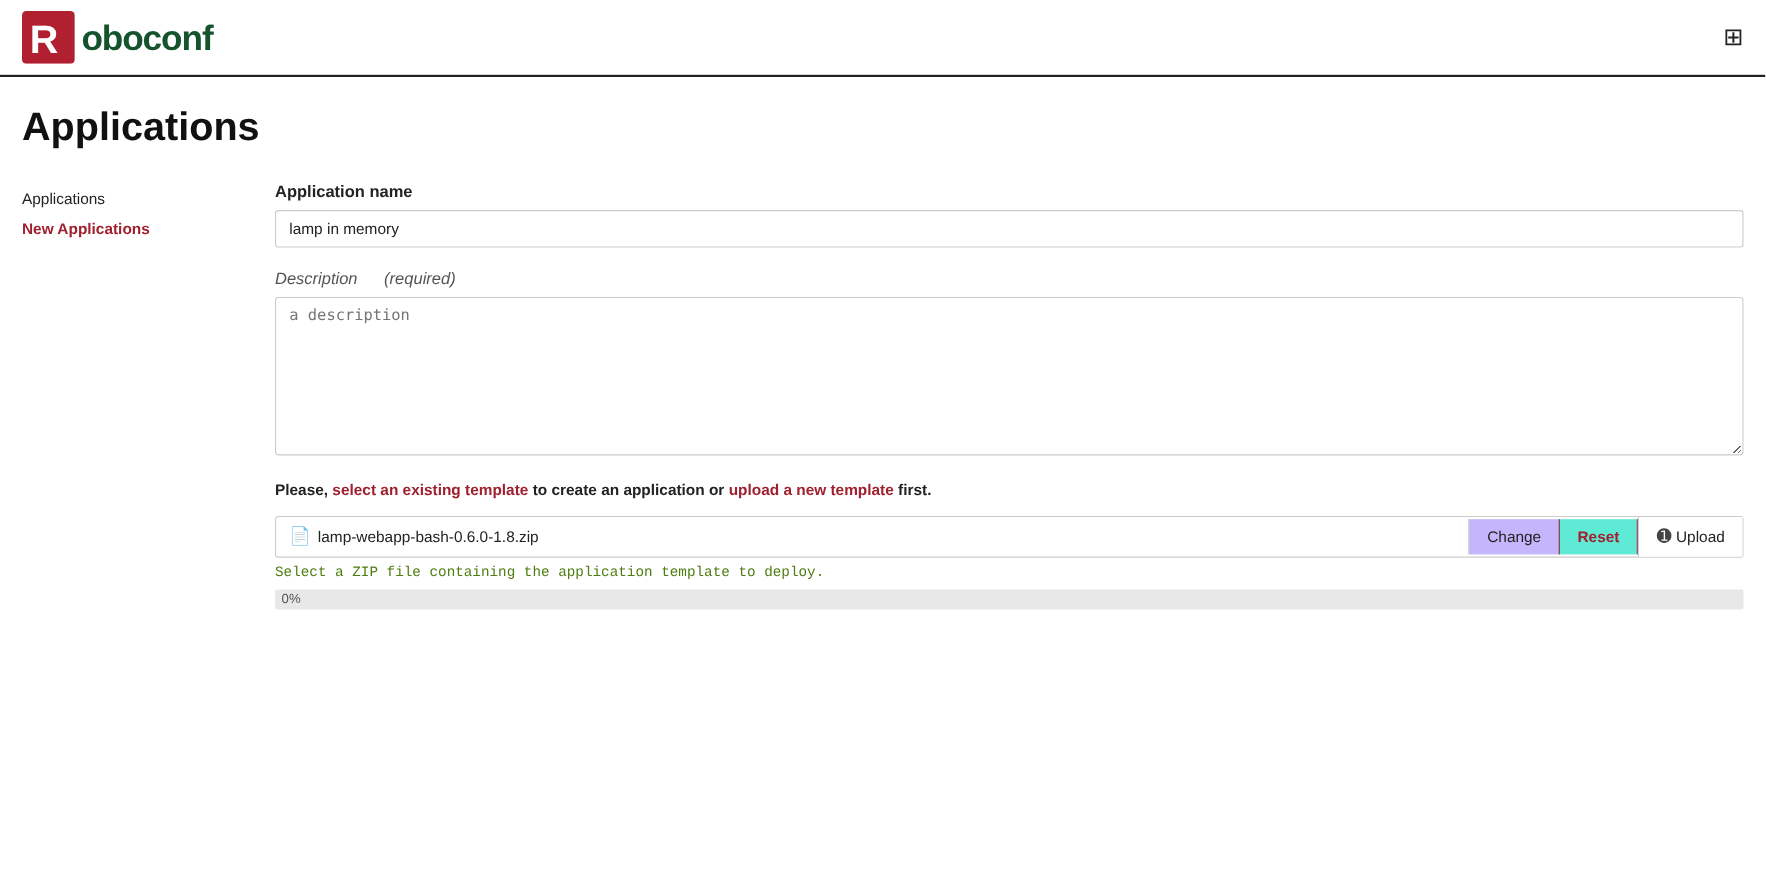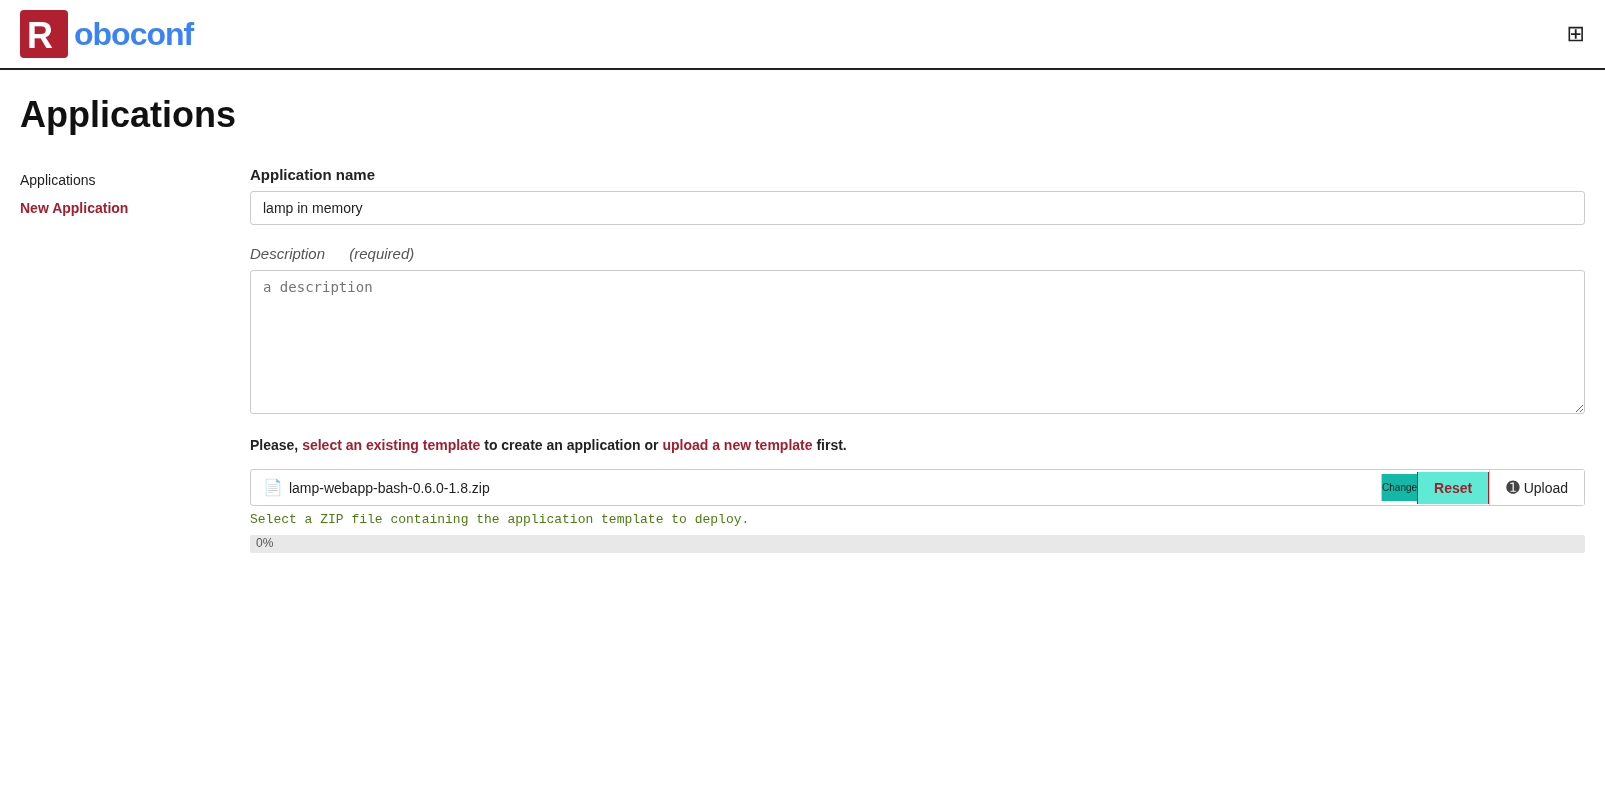--- a/index.html
+++ b/index.html
@@ -20,21 +20,21 @@
       gap: 6px;
       text-decoration: none;
     }
     .logo-icon {
       width: 48px;
       height: 48px;
     }
     .logo-text {
       font-size: 32px;
       font-weight: bold;
-      color: #3b82f6;
+      color: #14532d;
       letter-spacing: -1px;
     }
     .grid-icon {
       font-size: 22px;
       color: #222;
       cursor: pointer;
     }
 
     
     .page-title {
@@ -139,25 +139,25 @@
       color: #222;
       display: flex;
       align-items: center;
       gap: 6px;
     }
     .file-icon {
       font-size: 16px;
       color: #555;
     }
     .btn-change {
-      padding: 8px 0;
+      padding: 8px 16px;
       border: none;
       border-left: 1px solid #ccc;
-      background: #14b8a6;
-      font-size: 10px;
+      background: #c4b5fd;
+      font-size: 14px;
       cursor: pointer;
       color: #222;
     }
     .btn-reset {
       padding: 8px 16px;
       border: none;
       border-left: 1px solid #a02030;
       border-right: 1px solid #a02030;
       background: #5eead4;
       font-size: 14px;
@@ -224,21 +224,21 @@
   </div>
   <div class="grid-icon">⊞</div>
 </div>
 
 <div class="page-title">Applications</div>
 
 <div class="main-layout">
 
   <div class="sidebar">
     <a class="sidebar-item">Applications</a>
-    <a class="sidebar-item active">New Application</a>
+    <a class="sidebar-item active">New Applications</a>
   </div>
 
   <div class="content">
 
     <div class="form-group">
       <label class="form-label">Application name</label>
       <input class="form-input" type="text" value="lamp in memory" style="">
     </div>
 
     <div class="form-group">

